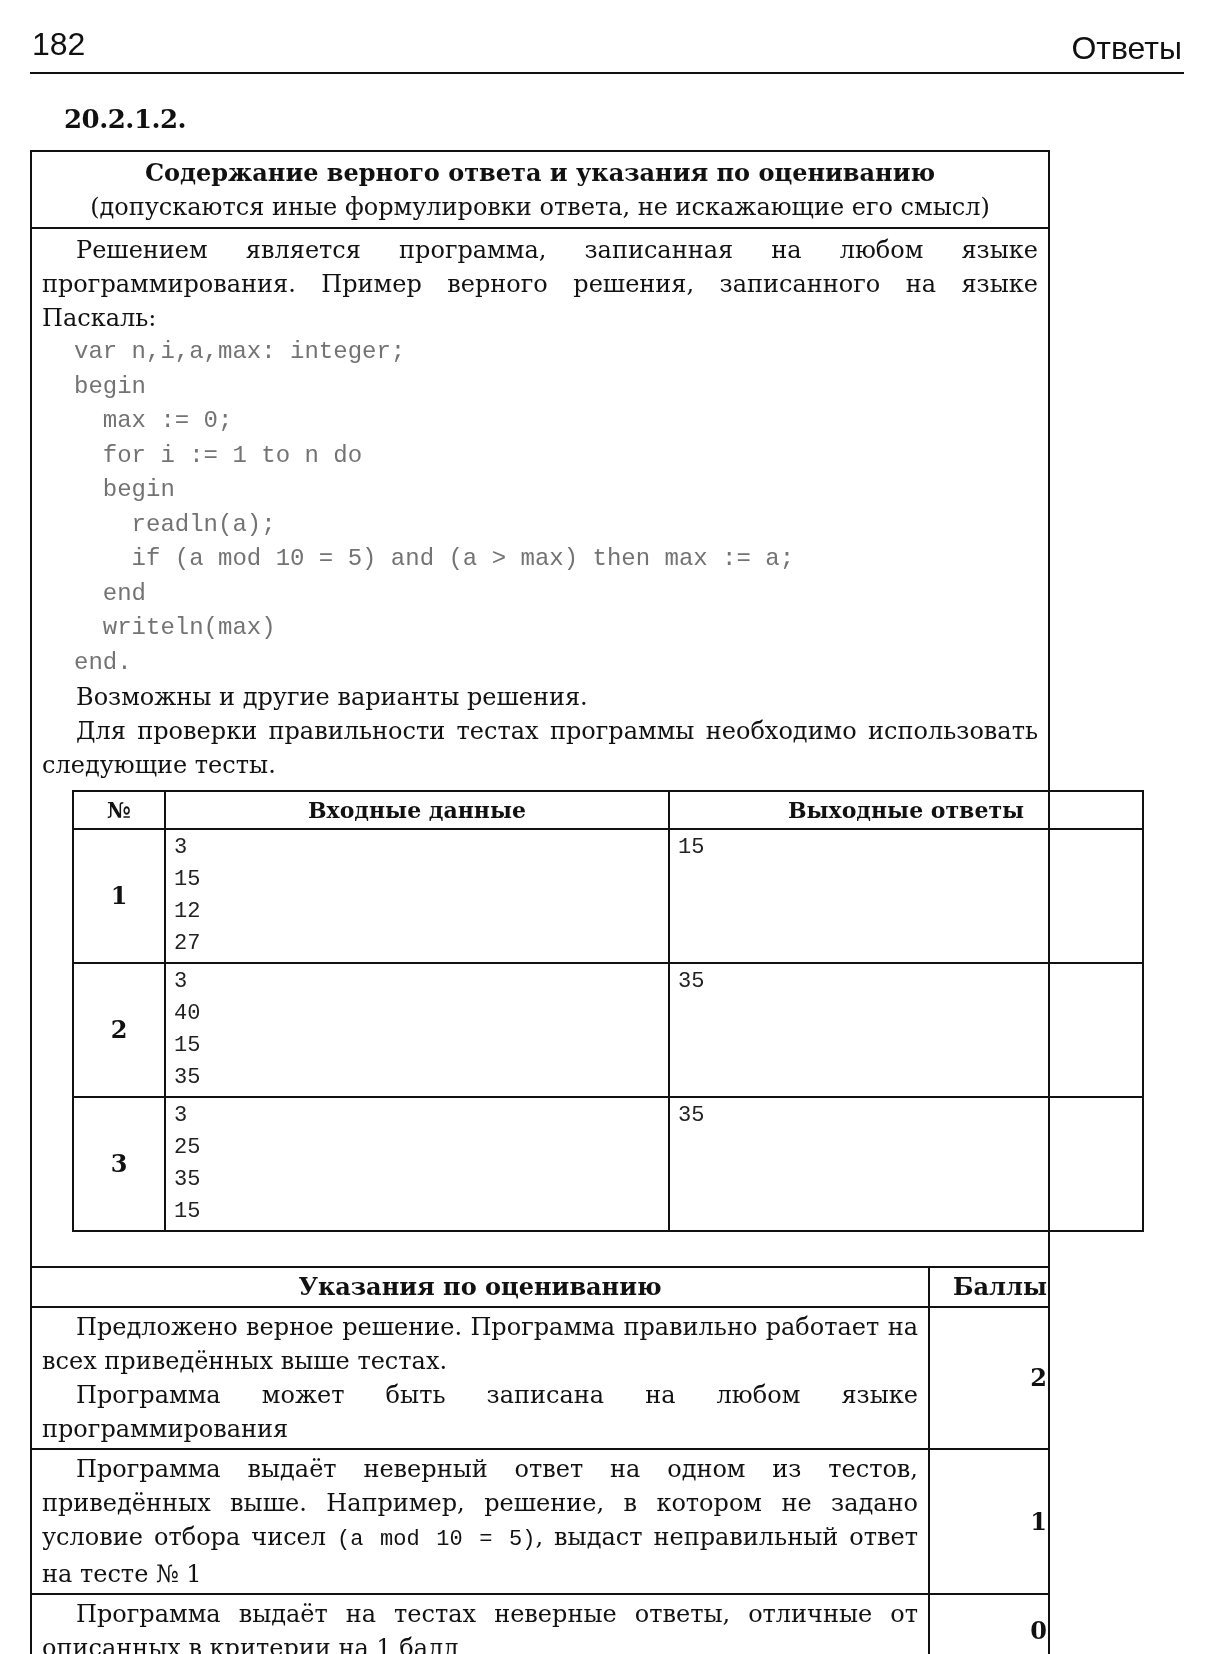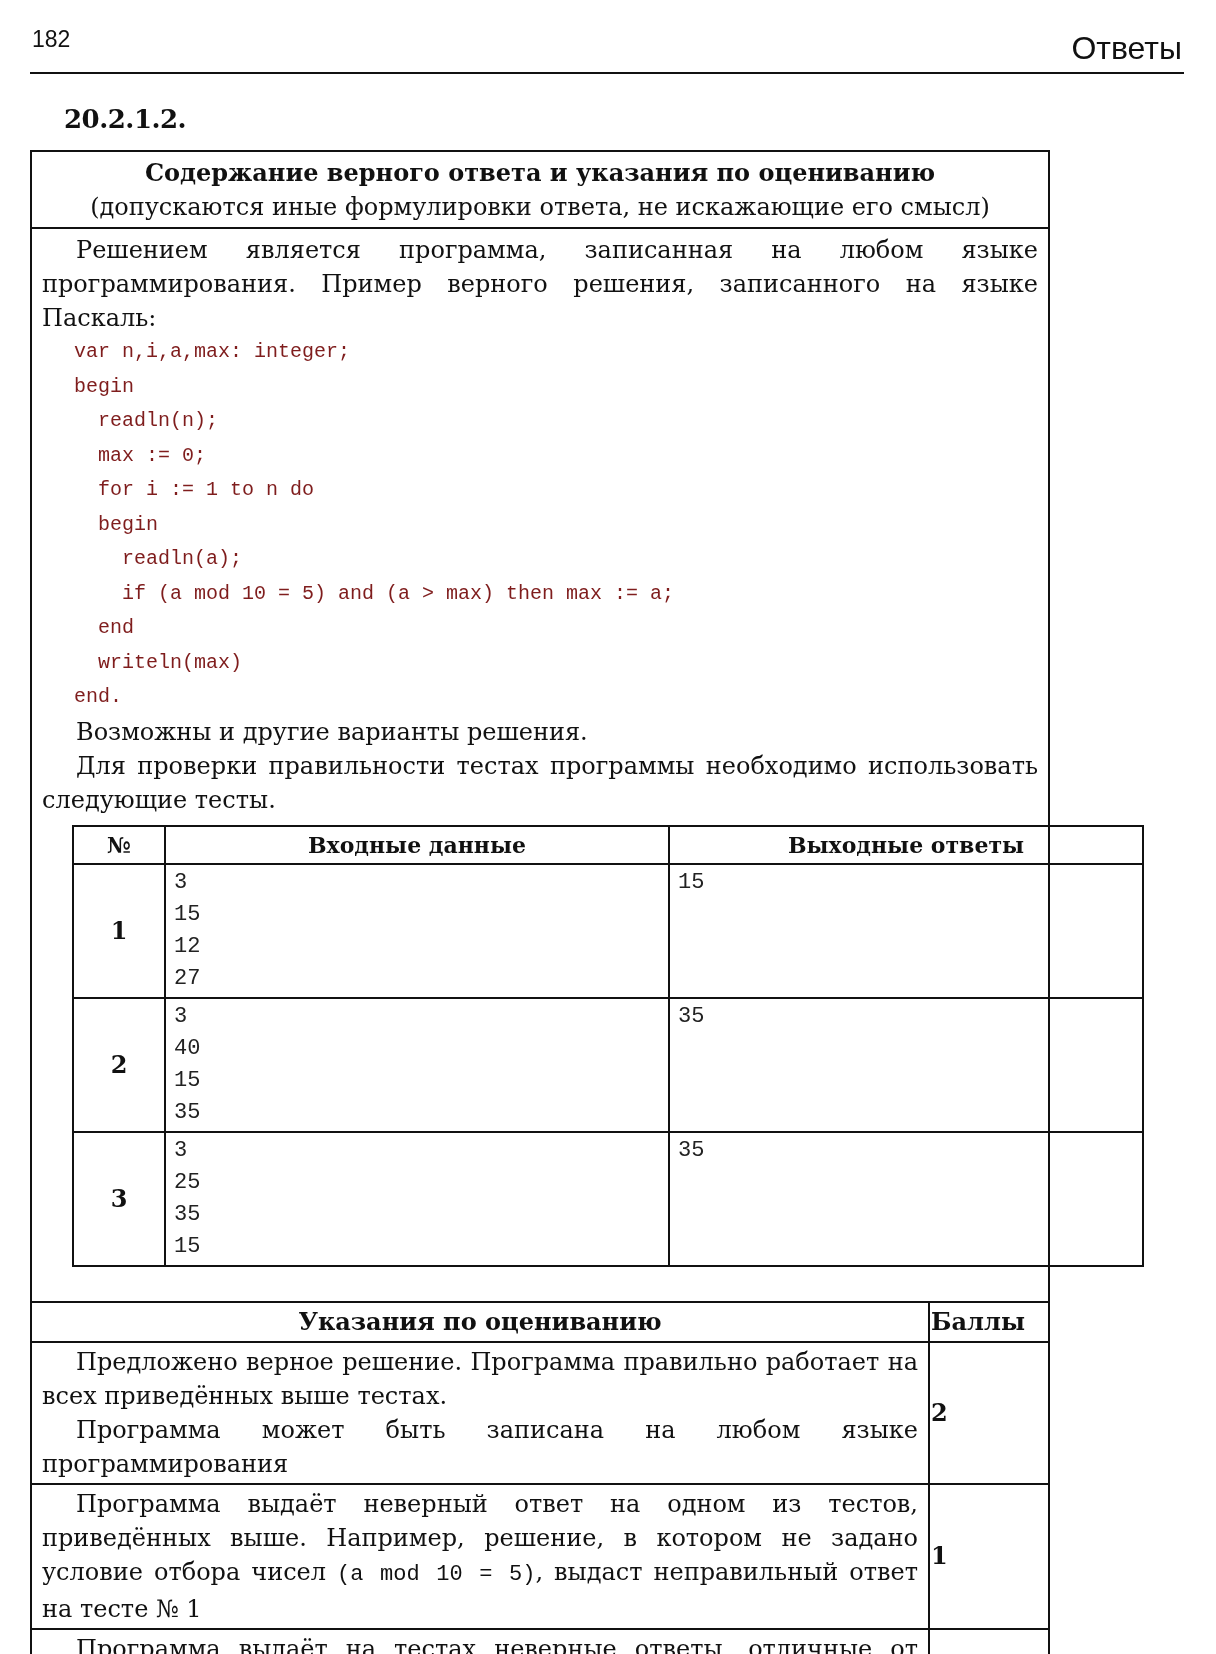--- a/index.html
+++ b/index.html
@@ -1,60 +1,60 @@
 <!DOCTYPE html>
 <html><head>
 <meta charset="utf-8">
 <style>
   html, body { margin:0; padding:0; background:#ffffff; }
   body { width:1216px; height:1654px; position:relative; overflow:hidden; color:#111; font-family:"DejaVu Serif", serif; }
-  .page-num { position:absolute; left:32px; top:26px; font-family:"Liberation Sans", sans-serif; font-size:23px; }
+  .page-num { position:absolute; left:32px; top:26px; font-family:"Liberation Sans", sans-serif; font-size:32px; }
   .running-head { position:absolute; right:34px; top:30px; font-family:"Liberation Sans", sans-serif; font-size:32px; }
   .header-rule { position:absolute; left:30px; top:72px; width:1154px; height:2px; background:#111; }
   .task-id { position:absolute; left:64px; top:104px; font-family:"DejaVu Serif", serif; font-weight:bold; font-size:26px; letter-spacing:-0.5px; }
   .outer { position:absolute; left:30px; top:150px; width:1020px; border:2px solid #111; box-sizing:border-box; }
   .box-header { text-align:center; padding:4px 0 3px; border-bottom:2px solid #111; }
   .box-header .h1 { font-weight:bold; font-size:24px; line-height:34px; }
   .box-header .h2 { font-size:24px; line-height:34px; }
   .content { padding:4px 10px 0 10px; font-size:24px; line-height:34px; }
   .para { text-align:justify; }
   .indent { text-indent:34px; }
-  .code { font-family:"Liberation Mono", monospace; font-size:20px; line-height:34.5px; white-space:pre; color:#7f1d1d; }
+  .code { font-family:"Liberation Mono", monospace; font-size:24px; line-height:34.5px; white-space:pre; color:#737373; }
   .tests { margin:8px 0 34px 30px; width:1072px; border-collapse:collapse; }
   .tests th, .tests td { border:2px solid #111; vertical-align:top; }
   .tests th { font-weight:bold; font-size:22px; height:34px; text-align:center; vertical-align:middle; }
   .tests td.num { width:88px; text-align:center; vertical-align:middle; font-weight:bold; font-size:24px; }
   .tests td.in { width:486px; }
   .tests td.mono { font-family:"Liberation Mono", monospace; font-size:22px; line-height:32px; padding:2px 8px; color:#222; }
   .grading { width:100%; border-collapse:collapse; }
   .grading th, .grading td { border-top:2px solid #111; font-size:24px; line-height:34px; }
   .grading th { font-weight:bold; height:36px; }
   .grading td.desc { padding:2px 10px; text-align:justify; }
-  .grading td.pts, .grading th.pts { width:116px; border-left:2px solid #111; text-align:left; vertical-align:middle; }
+  .grading td.pts, .grading th.pts { width:116px; border-left:2px solid #111; text-align:right; vertical-align:middle; }
   .grading td.pts { font-weight:bold; }
   .grading td.max { font-weight:bold; padding:2px 10px; }
   .inline-code { font-family:"Liberation Mono", monospace; font-size:22px; }
 </style>
 </head>
 <body>
 
 <div class="page-num">182</div>
 <div class="running-head">Ответы</div>
 <div class="header-rule"></div>
 <div class="task-id">20.2.1.2.</div>
 
 <div class="outer">
   <div class="box-header">
     <div class="h1">Содержание верного ответа и указания по оцениванию</div>
     <div class="h2">(допускаются иные формулировки ответа, не искажающие его смысл)</div>
   </div>
 
   <div class="content">
     <div class="para indent">Решением является программа, записанная на любом языке программирования. Пример верного решения, записанного на языке Паскаль:</div>
-    <div class="code" style="padding-left:32px;"><div>var n,i,a,max: integer;</div><div>begin</div><div>  readln(n);</div><div>  max := 0;</div><div>  for i := 1 to n do</div><div>  begin</div><div>    readln(a);</div><div>    if (a mod 10 = 5) and (a &gt; max) then max := a;</div><div>  end</div><div>  writeln(max)</div><div>end.</div></div>
+    <div class="code" style="padding-left:32px;"><div>var n,i,a,max: integer;</div><div>begin</div><div>  max := 0;</div><div>  for i := 1 to n do</div><div>  begin</div><div>    readln(a);</div><div>    if (a mod 10 = 5) and (a &gt; max) then max := a;</div><div>  end</div><div>  writeln(max)</div><div>end.</div></div>
     <div class="para indent">Возможны и другие варианты решения.</div>
     <div class="para indent">Для проверки правильности тестах программы необходимо использовать следующие тесты.</div>
 
     <table class="tests">
       <tbody>
           <tr>
         <th>№</th>
         <th>Входные данные</th>
         <th>Выходные ответы</th>
       </tr>

